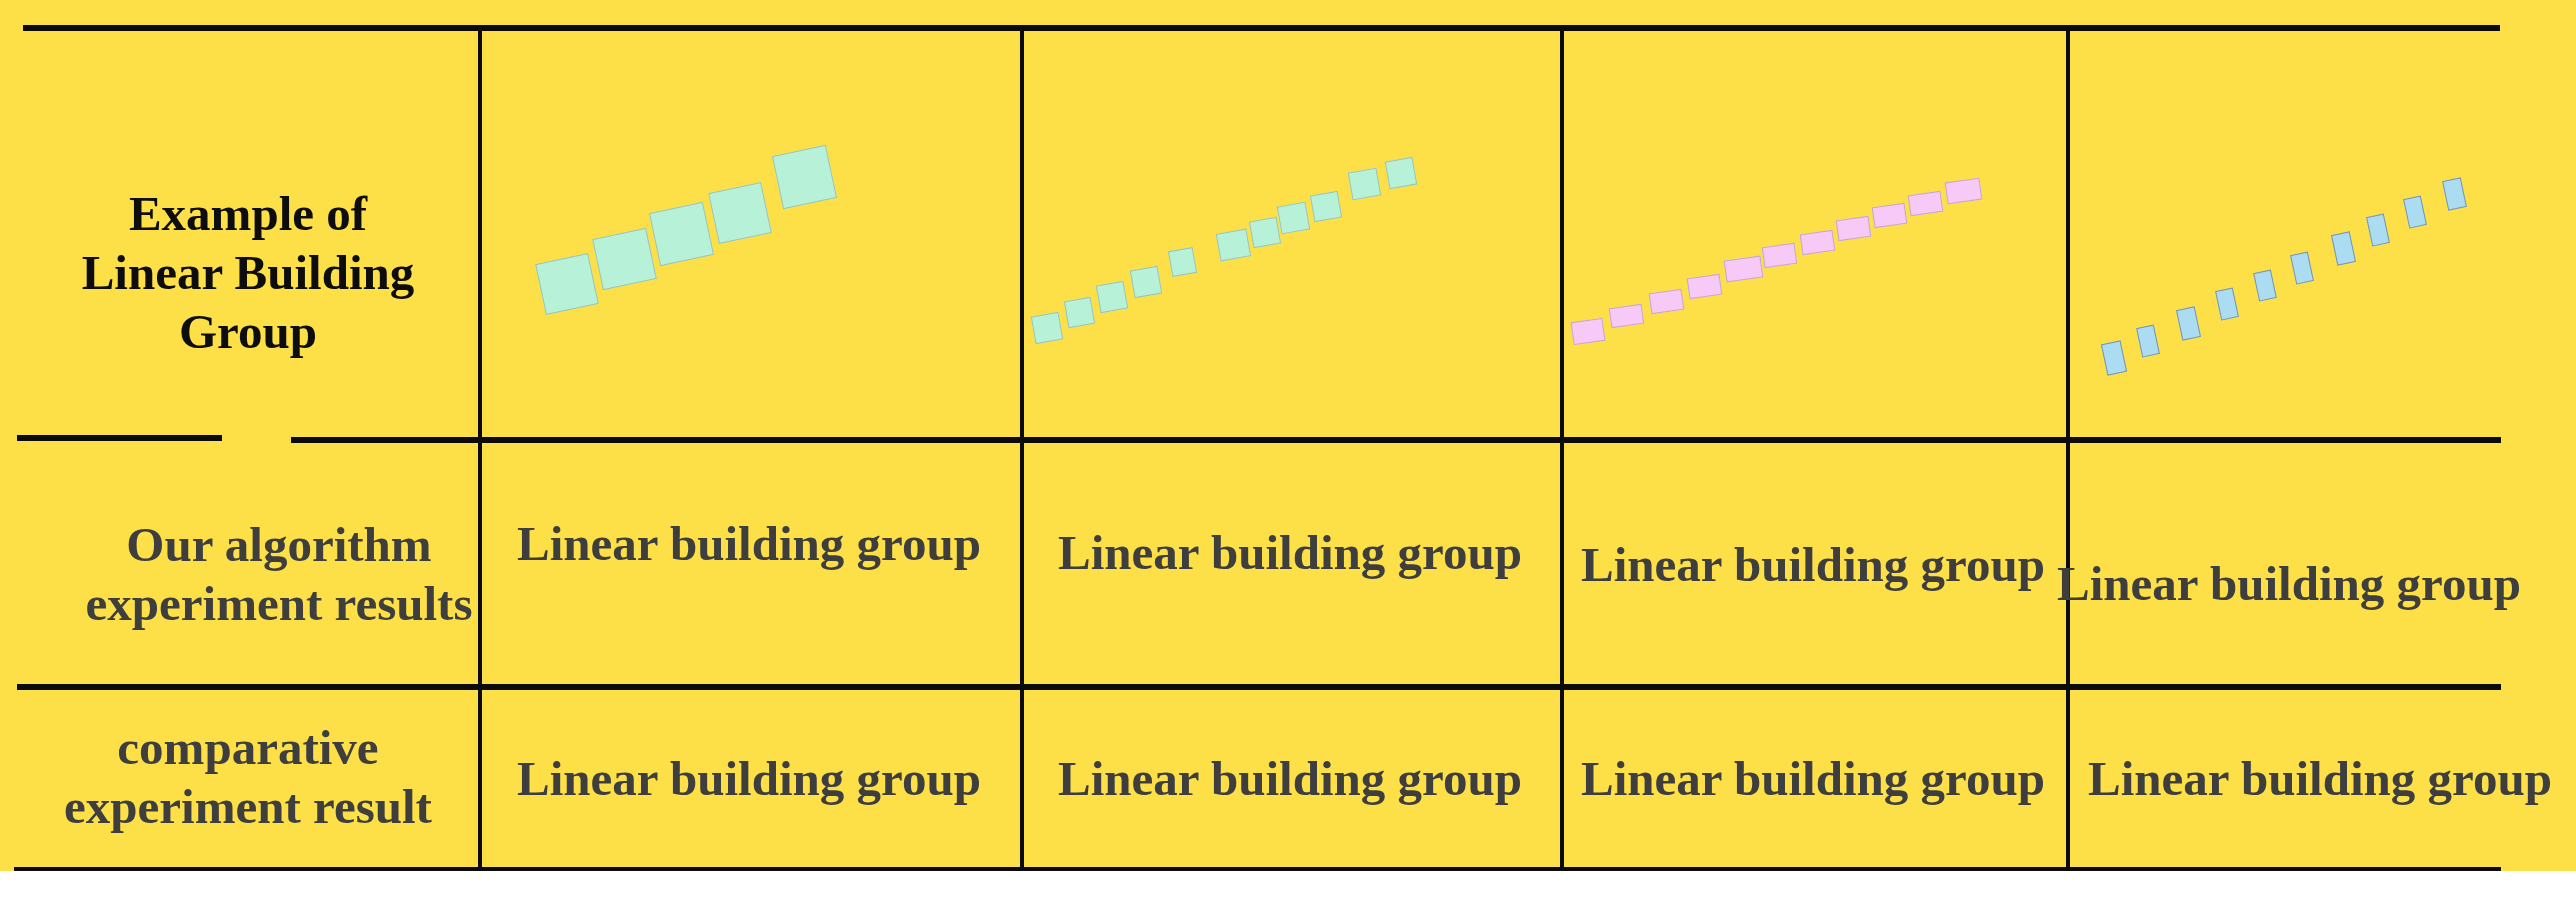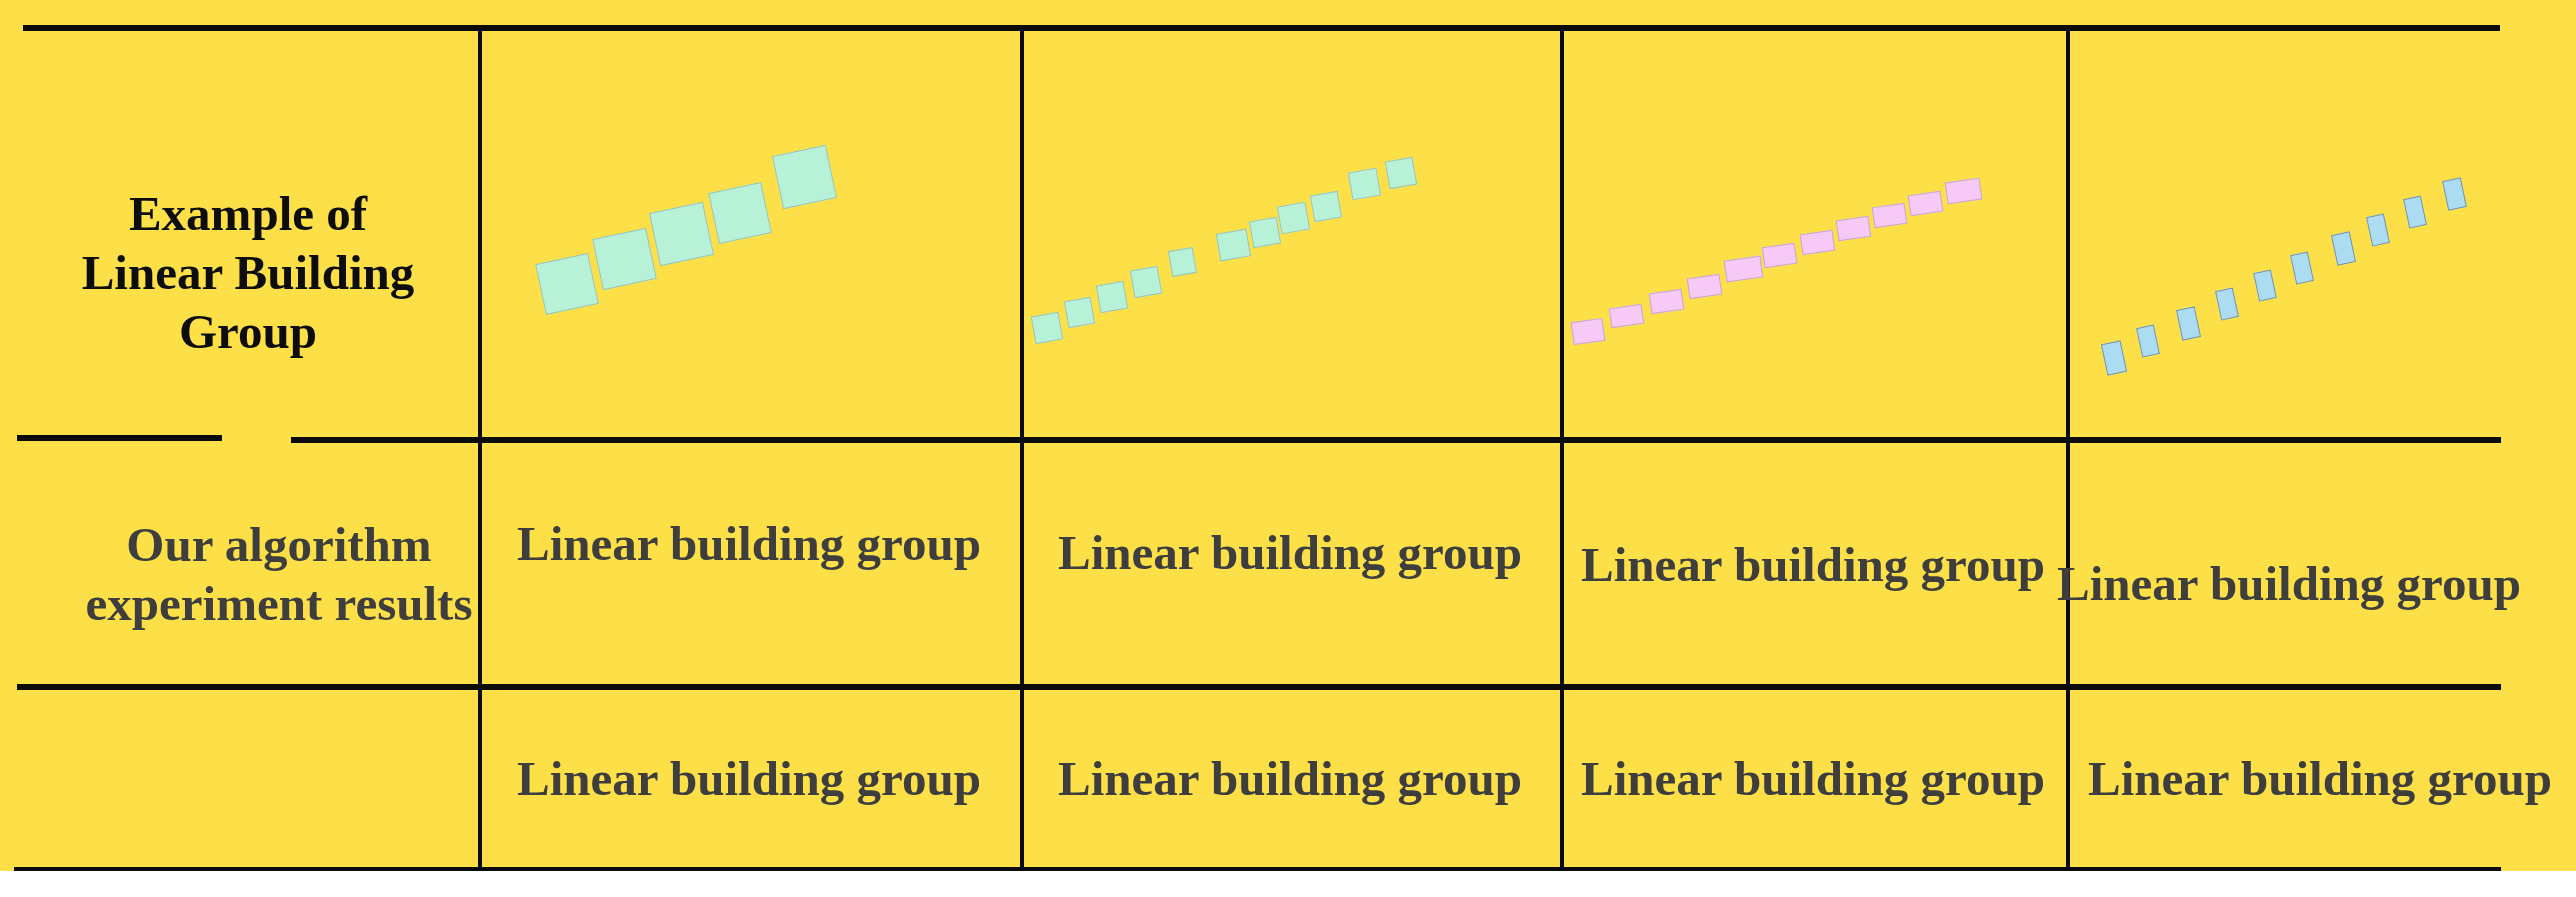--- a/index.html
+++ b/index.html
@@ -87,19 +87,21 @@
       <div class="bldg" style="left: 2445px; top: 179px; width: 19px; height: 30px; transform: rotate(-12deg); background: rgb(171, 220, 242); border-color: rgb(122, 147, 168);"></div>
     </div>
 
   <div class="cell body-gray" style="left:251px;top:575px;margin-left:28px;">Our algorithm
 experiment results</div>
   <div class="cell body-gray single" style="left:749px;top:544px;">Linear building group</div>
   <div class="cell body-gray single" style="left:1290px;top:553px;">Linear building group</div>
   <div class="cell body-gray single" style="left:1813px;top:565px;">Linear building group</div>
   <div class="cell body-gray single" style="left:2289px;top:584px;">Linear building group</div>
 
+  <div class="cell body-gray" style="left:248px;top:778px;">comparative
+experiment result</div>
   <div class="cell body-gray single" style="left:749px;top:779px;">Linear building group</div>
   <div class="cell body-gray single" style="left:1290px;top:779px;">Linear building group</div>
   <div class="cell body-gray single" style="left:1813px;top:779px;">Linear building group</div>
   <div class="cell body-gray single" style="left:2320px;top:779px;">Linear building group</div>
 
 </div>
 
 
 </body></html>

